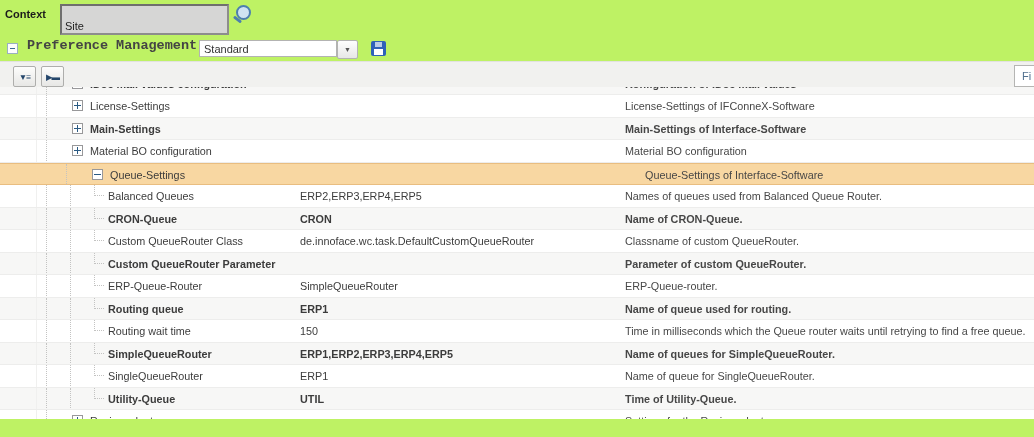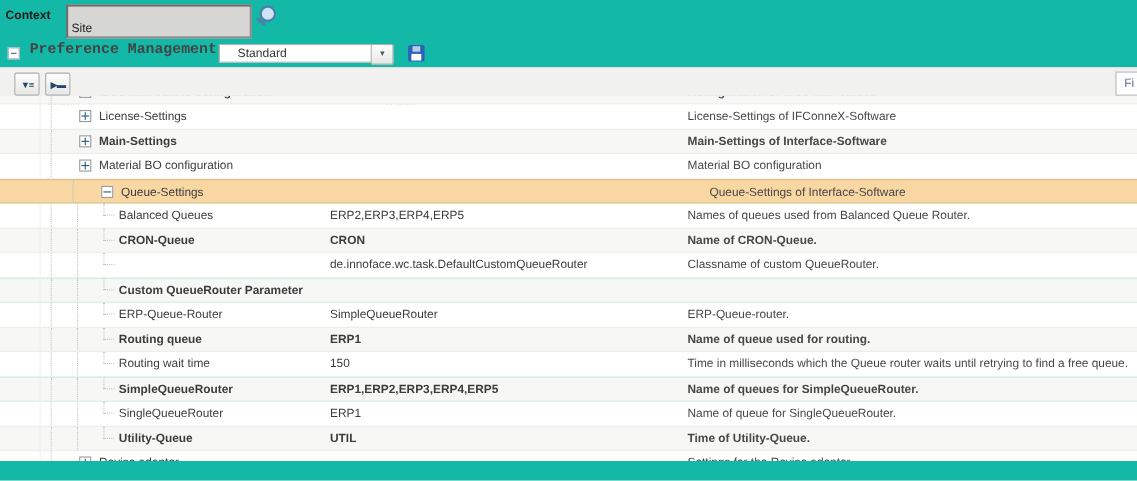--- a/index.html
+++ b/index.html
@@ -1,35 +1,35 @@
 <!DOCTYPE html>
 <html style="--sel-bg: #f8d7a2; --sel-bd: #e9bd80; --alt-bg: #f7f7f6;"><head>
 <meta charset="utf-8">
 <style>
   html,body{margin:0;padding:0;background:#fff;}
-  #screen{position:relative;width:1034px;height:437px;background:#14b8a6;overflow:hidden;
+  #screen{position:relative;width:1034px;height:437px;background:#bef264;overflow:hidden;
           font-family:"Liberation Sans",sans-serif;font-size:11px;color:#333;}
 
   
   .context-label{position:absolute;left:5px;top:8px;font-weight:bold;color:#1b1b1b;}
   .ctx-input{position:absolute;left:60px;top:4px;width:162px;height:15px;background:#d6d6d5;
              border:2px solid #8d8d8c;border-top-color:#6f6f6e;border-left-color:#6f6f6e;
              font:inherit;color:#222;padding:12px 0 0 3px;}
   .mag{position:absolute;left:236px;top:5px;width:11px;height:11px;border:2px solid #4d7fae;
        border-radius:50%;background:#cfe3f2;}
   .mag::after{content:"";position:absolute;left:-5px;top:11px;width:9px;height:3px;background:#4d7fae;
        border-radius:1px;transform:rotate(38deg);}
 
   
   .sec-collapse{position:absolute;left:7px;top:43px;width:11px;height:11px;box-sizing:border-box;
        border:1px solid #9ab0c0;background:#fdfdfd;}
   .sec-collapse::before{content:"";position:absolute;left:2px;top:4px;width:5px;height:1px;background:#3a6a93;}
   .page-title{position:absolute;left:27px;top:38px;margin:0;font-size:13.5px;font-weight:bold;color:#444;font-family:Liberation Mono, monospace;}
   .combo{position:absolute;left:199px;top:40px;width:132px;height:15px;border:1px solid #b3b3b2;
-       background:#fff;font:inherit;color:#333;padding:0 0 0 16px;}
+       background:#fff;font:inherit;color:#333;padding:0 0 0 4px;}
   .combo-trigger{position:absolute;left:337px;top:40px;width:21px;height:19px;box-sizing:border-box;
        border:1px solid #b3b3b2;background:linear-gradient(#fefefe,#e7e7e6);text-align:center;
        font-size:7px;color:#555;line-height:17px;border-radius:2px;}
   .save-icon{position:absolute;left:371px;top:41px;width:15px;height:15px;background:#2e62b8;border-radius:2px;}
   .save-icon::before{content:"";position:absolute;left:4px;top:1px;width:7px;height:5px;background:#b9cce8;}
   .save-icon::after{content:"";position:absolute;left:3px;bottom:1px;width:9px;height:6px;background:#fff;}
 
   
   .toolbar{position:absolute;left:0;top:61px;width:1034px;height:27px;background:#f1f1ef;
        border-top:1px solid #e2e2e0;box-sizing:border-box;}
@@ -190,35 +190,37 @@
           <div class="c-desc">Name of CRON-Queue.</div>
         </div>
       </div>
       <div class="row">
         <div class="row-inner">
           <div class="c-num"></div>
           <div class="c-name">
             <div class="gl gl-root"></div>
             <div class="gl gl-mid"></div>
             <div class="elbow"></div>
+            <span class="lbl lbl-1">Custom QueueRouter Class</span>
           </div>
           <div class="c-value">de.innoface.wc.task.DefaultCustomQueueRouter</div>
           <div class="c-desc">Classname of custom QueueRouter.</div>
         </div>
       </div>
       <div class="row alt">
         <div class="row-inner">
           <div class="c-num"></div>
           <div class="c-name">
             <div class="gl gl-root"></div>
             <div class="gl gl-mid"></div>
             <div class="elbow"></div>
             <span class="lbl lbl-1">Custom QueueRouter Parameter</span>
           </div>
           <div class="c-value"></div>
+          <div class="c-desc">Parameter of custom QueueRouter.</div>
         </div>
       </div>
       <div class="row">
         <div class="row-inner">
           <div class="c-num"></div>
           <div class="c-name">
             <div class="gl gl-root"></div>
             <div class="gl gl-mid"></div>
             <div class="elbow"></div>
             <span class="lbl lbl-1">ERP-Queue-Router</span>

